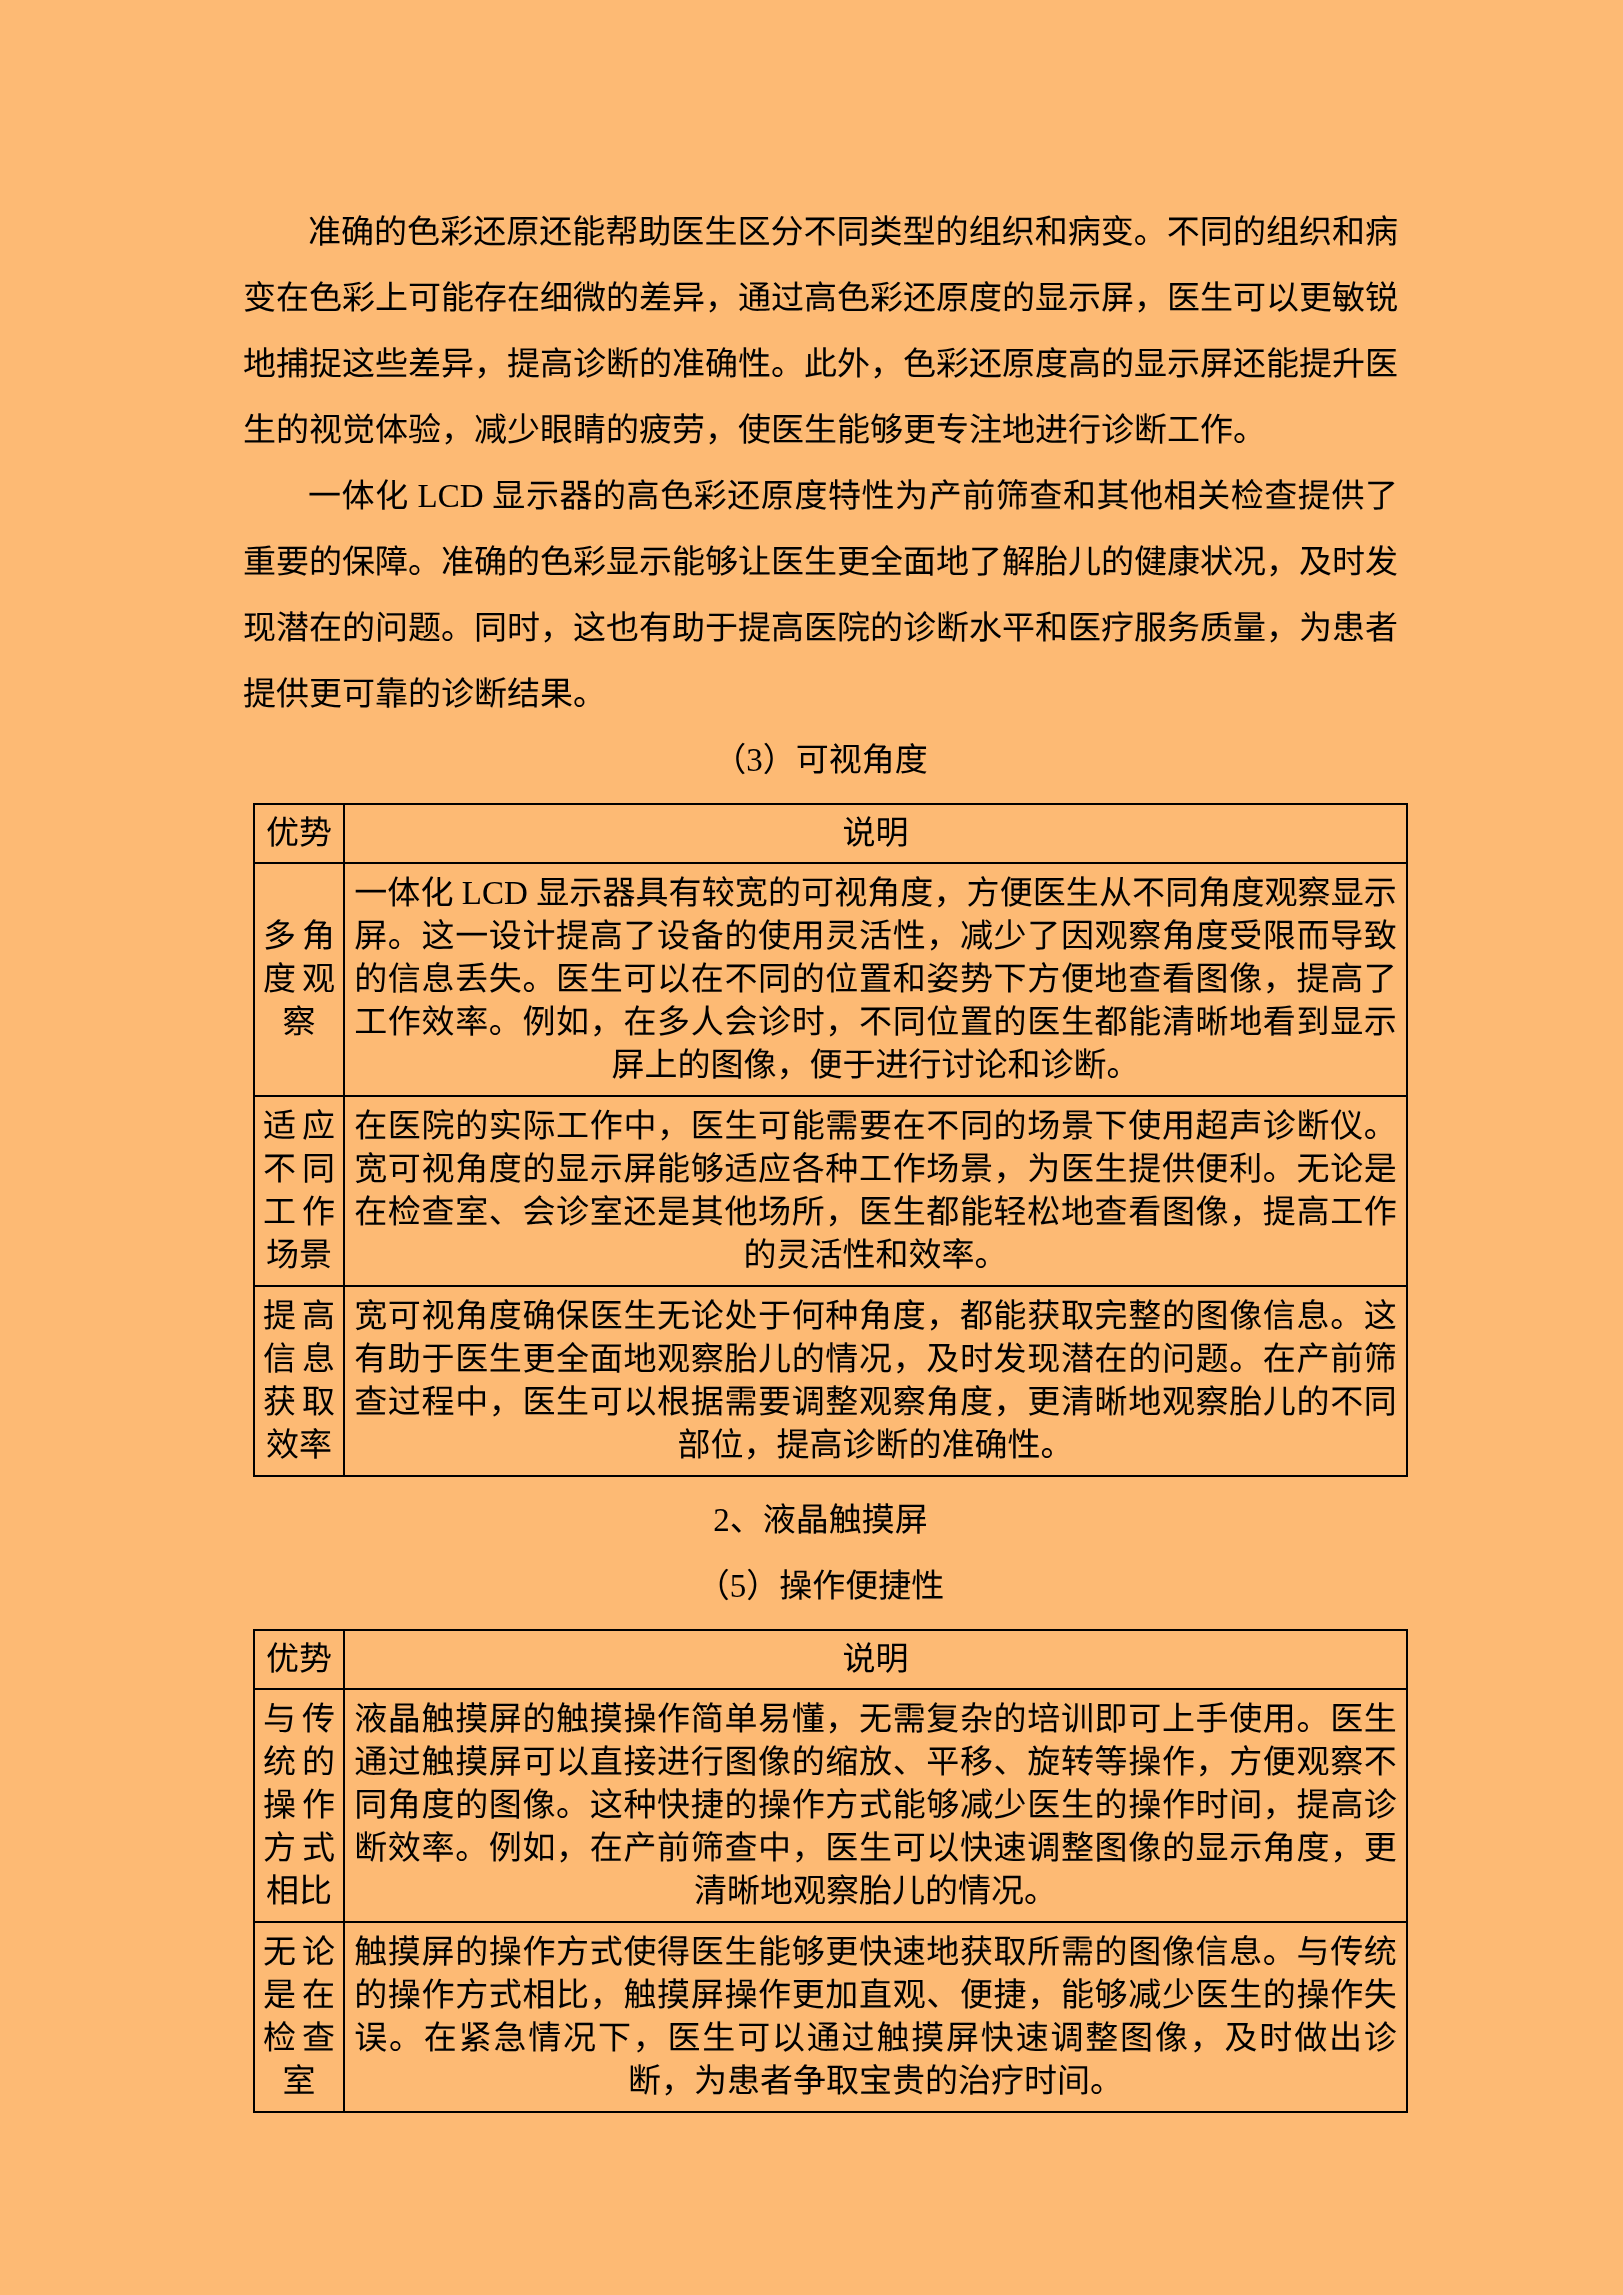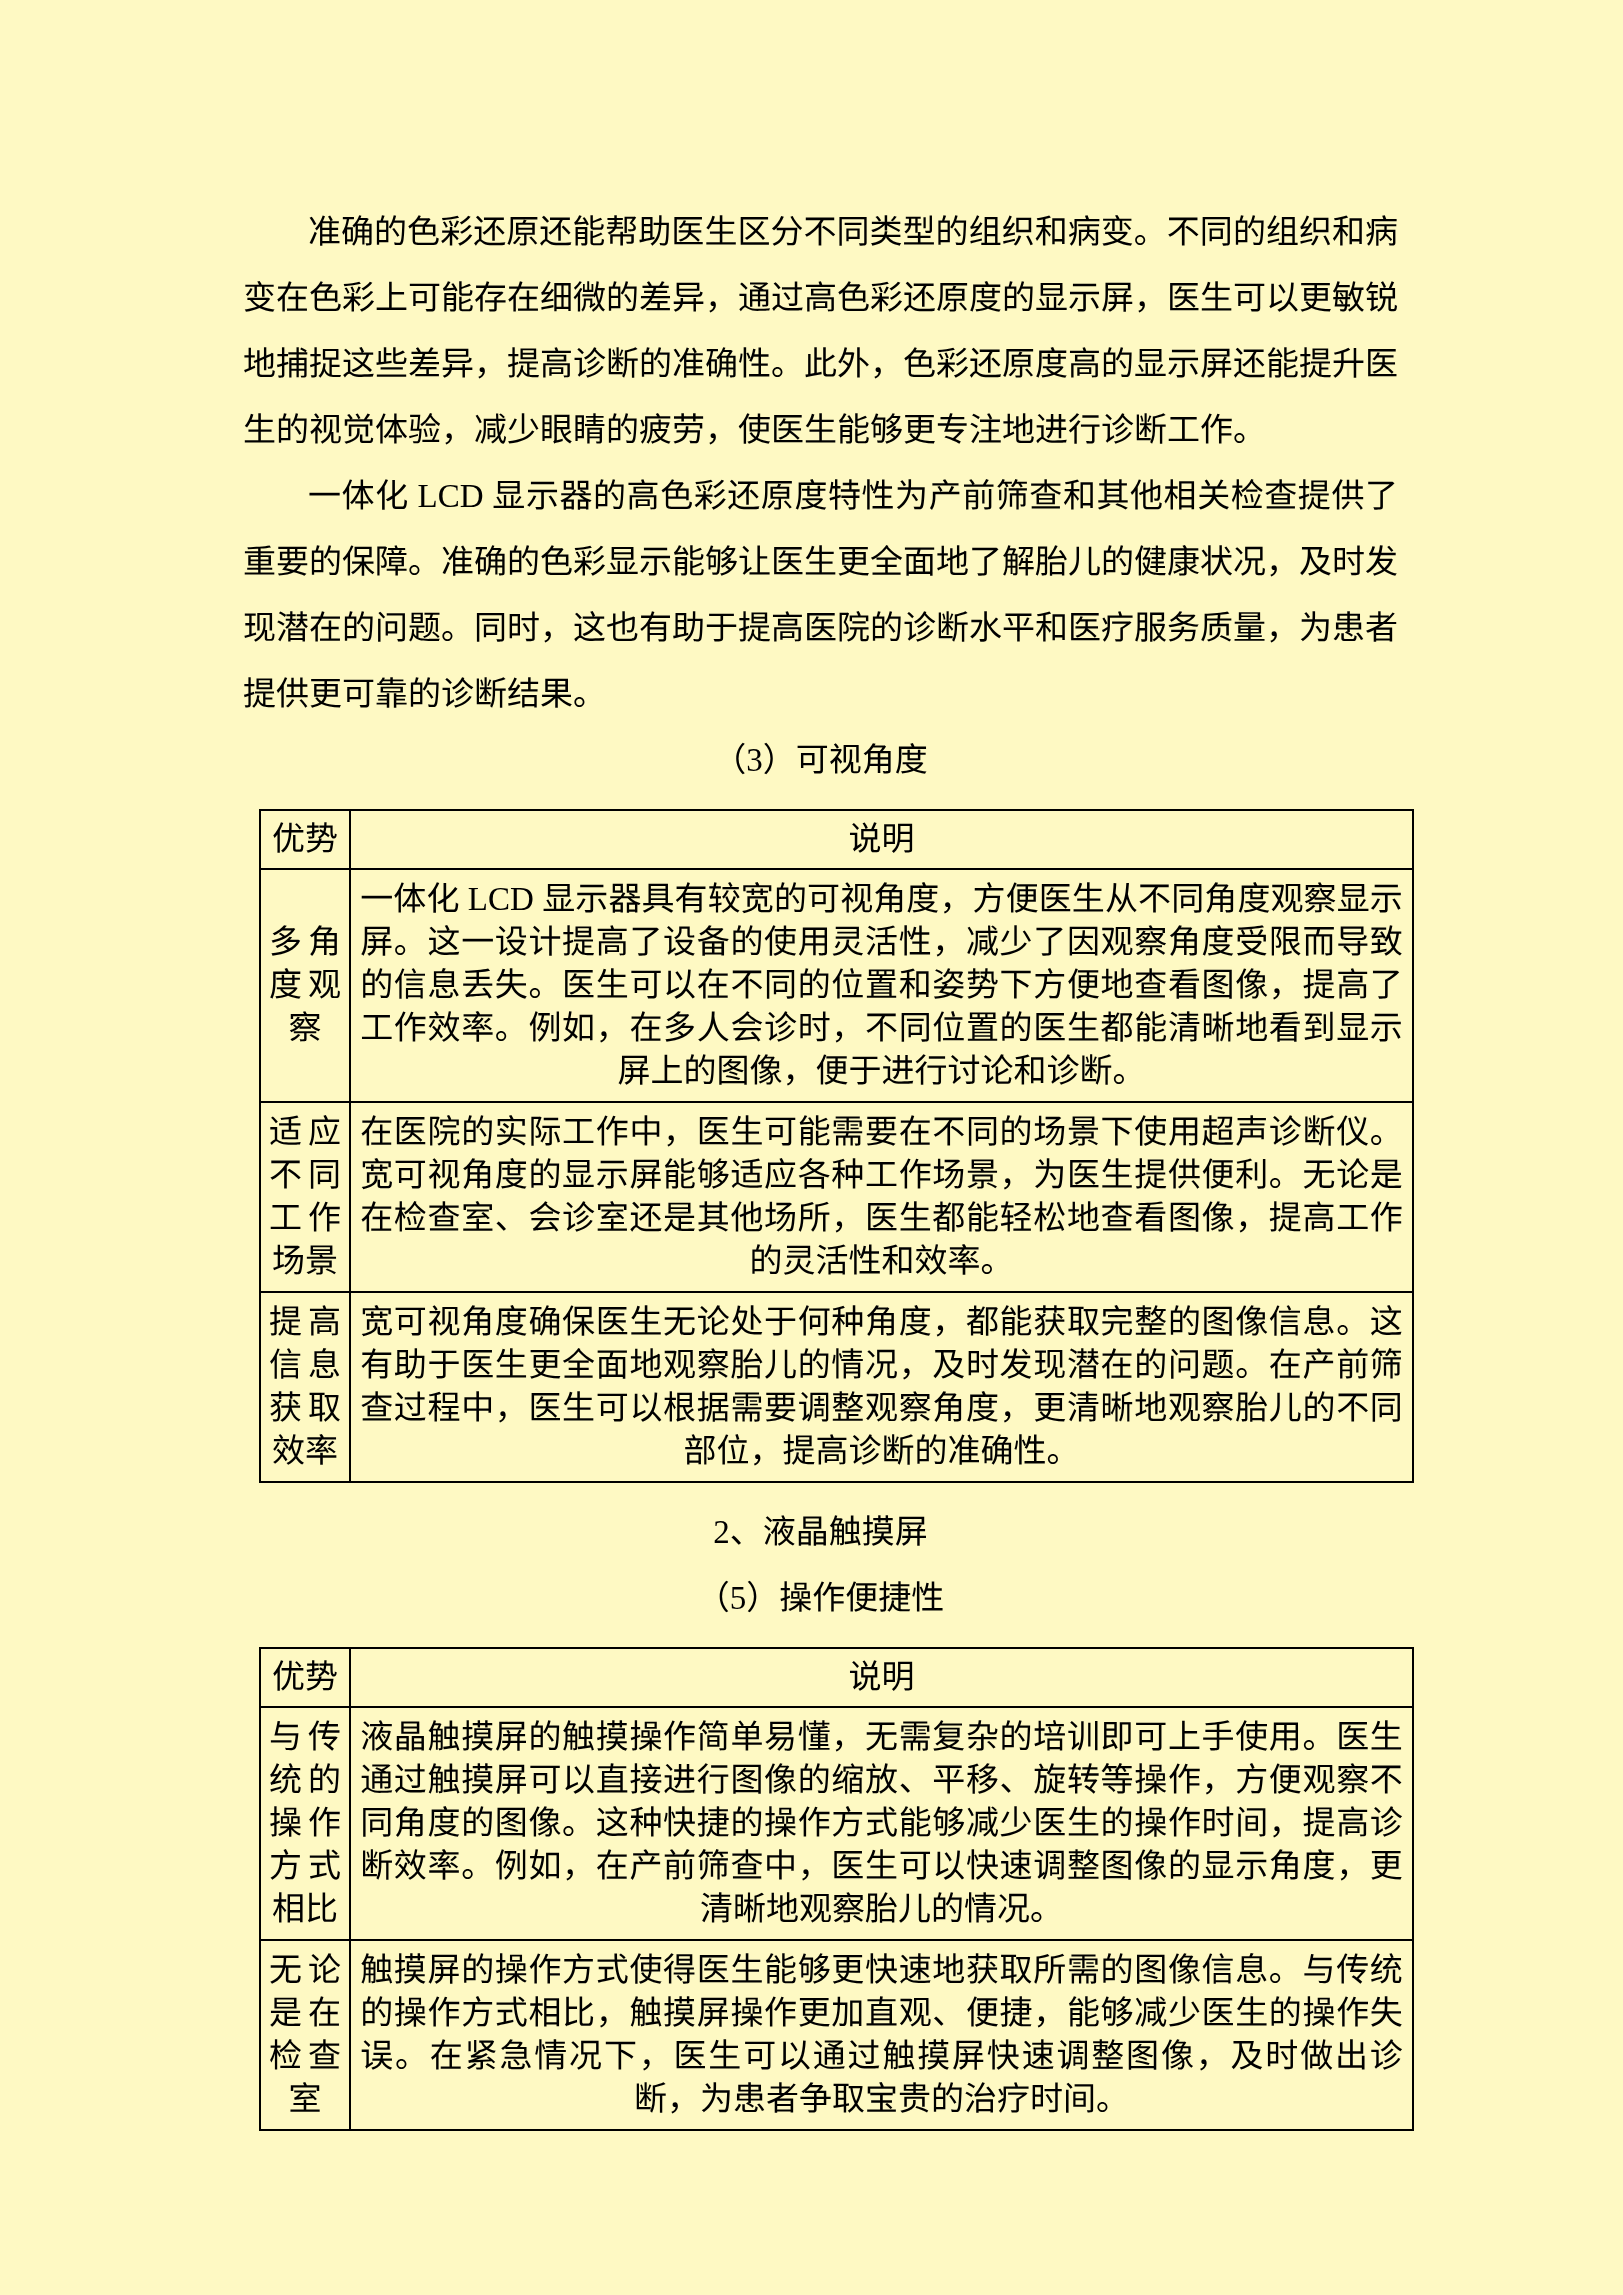--- a/index.html
+++ b/index.html
@@ -6,21 +6,21 @@
     margin: 0;
     padding: 0;
     background: #ffffff;
   }
   .page {
     position: relative;
     width: 1623px;
     height: 2295px;
     box-sizing: border-box;
     padding: 199px 225px 0 243px;
-    background: #fef9c3;
+    background: #fdba74;
     color: #000000;
     font-family: "Liberation Serif", "DejaVu Serif", serif;
     font-size: 33px;
     overflow: hidden;
   }
   .body-para {
     margin: 0;
     line-height: 66px;
     text-align: justify;
     text-justify: inter-ideograph;
@@ -30,21 +30,21 @@
     margin: 0;
     line-height: 66px;
     text-align: center;
     font-weight: normal;
     font-size: 33px;
   }
   table.adv-table {
     width: 100%;
     border-collapse: collapse;
     table-layout: fixed;
-    margin: 16px;
+    margin: 10px;
   }
   table.adv-table col.c1 { width: 90px; }
   table.adv-table th,
   table.adv-table td {
     border: 2px solid #000000;
     font-weight: normal;
     font-size: 33px;
     line-height: 43px;
     vertical-align: middle;
   }

